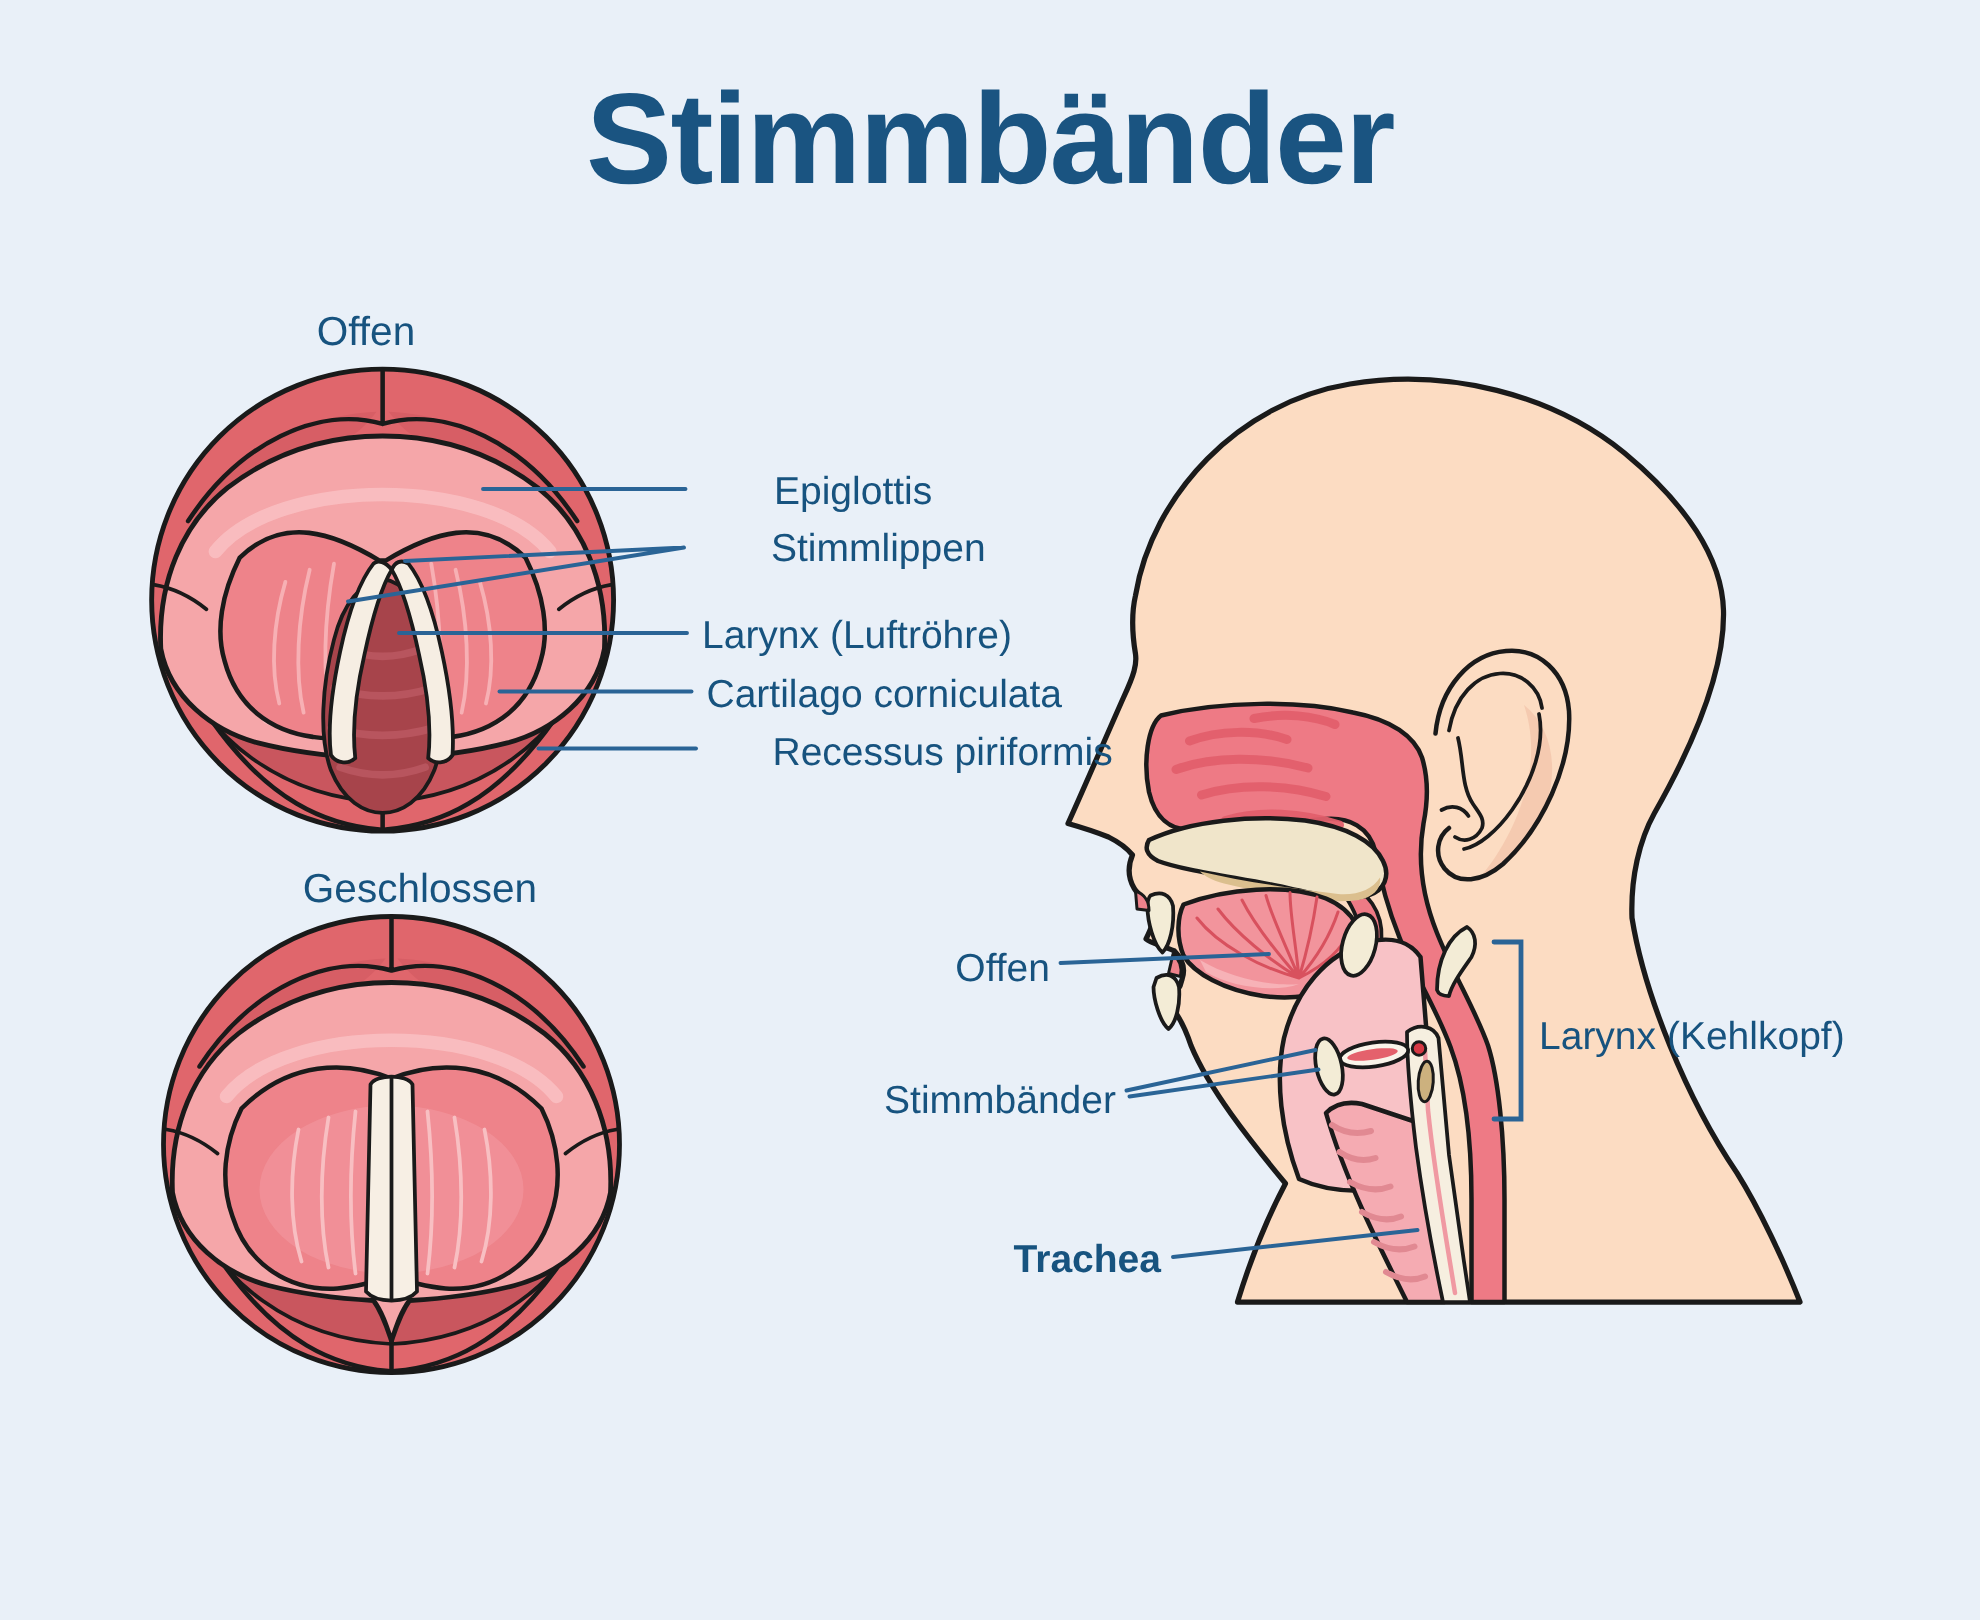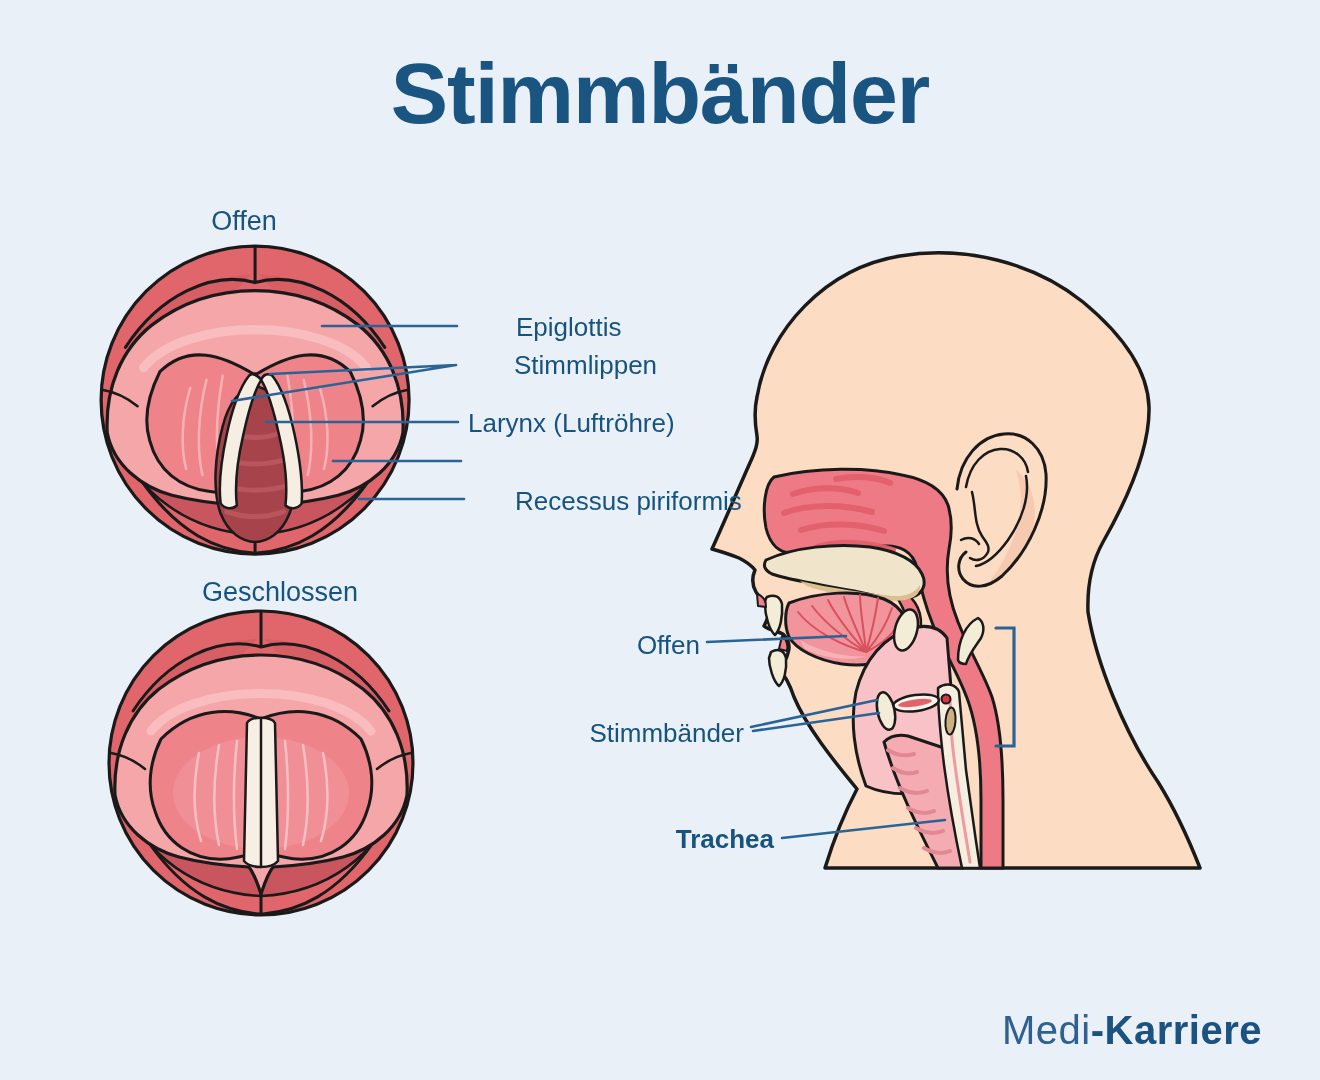--- a/index.html
+++ b/index.html
@@ -158,22 +158,21 @@
 </svg>
 
   <div class="txt title">Stimmbänder</div>
 
   <div class="txt section-label" style="left:144px;top:206px;width:200px;">Offen</div>
   <div class="txt section-label" style="left:158px;top:577px;width:200px;text-align:right;">Geschlossen</div>
 
   <div class="txt anno" style="left:468px;top:312px;margin-left:48px;">Epiglottis</div>
   <div class="txt anno" style="left:466px;top:350px;margin-left:48px;">Stimmlippen</div>
   <div class="txt anno" style="left:468px;top:408px;">Larynx (Luftröhre)</div>
+  <div class="txt anno" style="left:471px;top:447px;">Cartilago corniculata</div>
   <div class="txt anno" style="left:475px;top:486px;margin-left:40px;">Recessus piriformis</div>
 
   <div class="txt anno right-align" style="left:550px;top:630px;width:150px;">Offen</div>
   <div class="txt anno right-align" style="left:560px;top:718px;width:184px;">Stimmbänder</div>
   <div class="txt anno right-align" style="left:590px;top:824px;width:184px;font-weight:bold;">Trachea</div>
+  <div class="txt anno" style="left:1026px;top:675px;">Larynx (Kehlkopf)</div>
 
-  <div class="txt logo">
-    <span class="lt">Medi</span><span class="bd">-Karriere</span>
-  </div>
 </div>
 
 </body></html>

